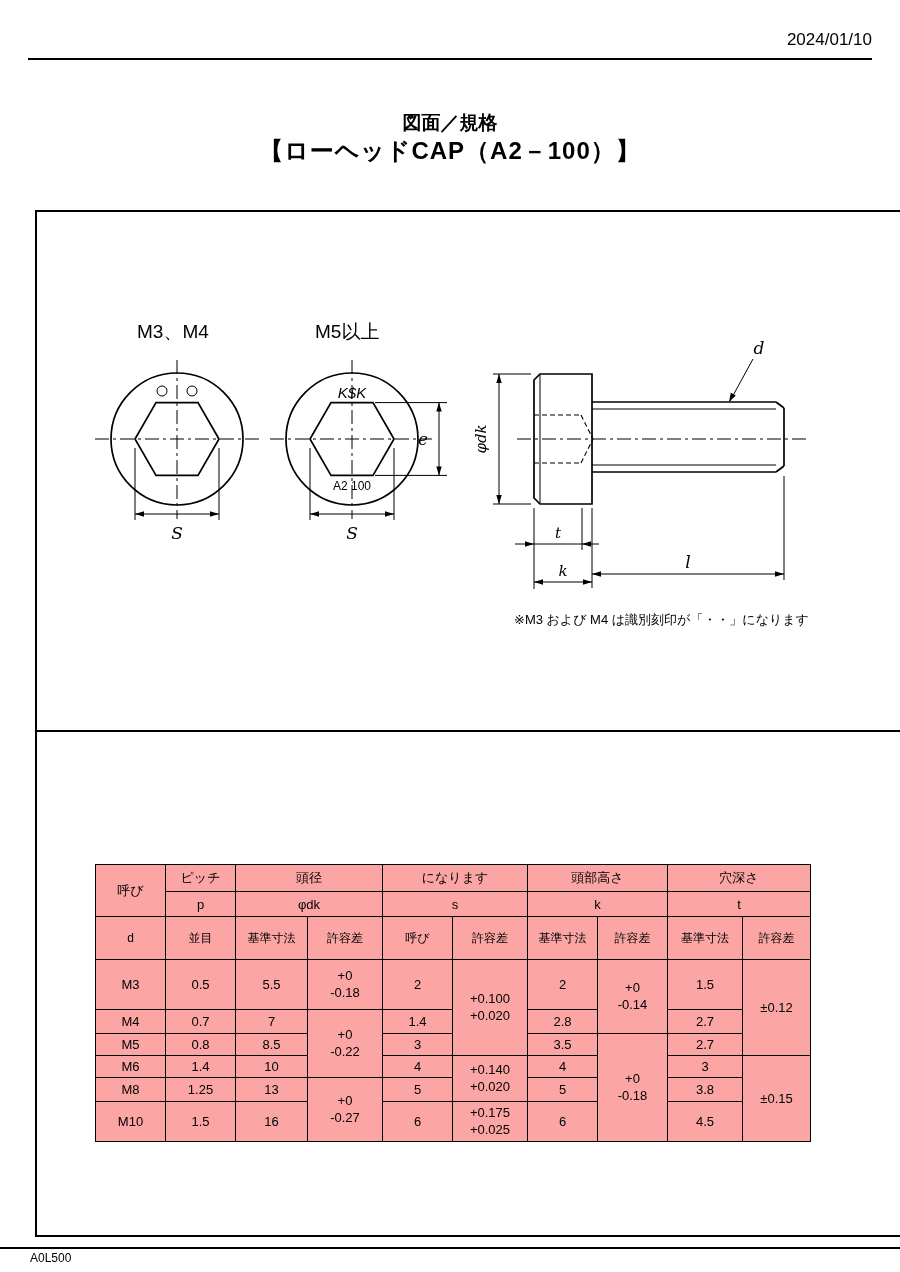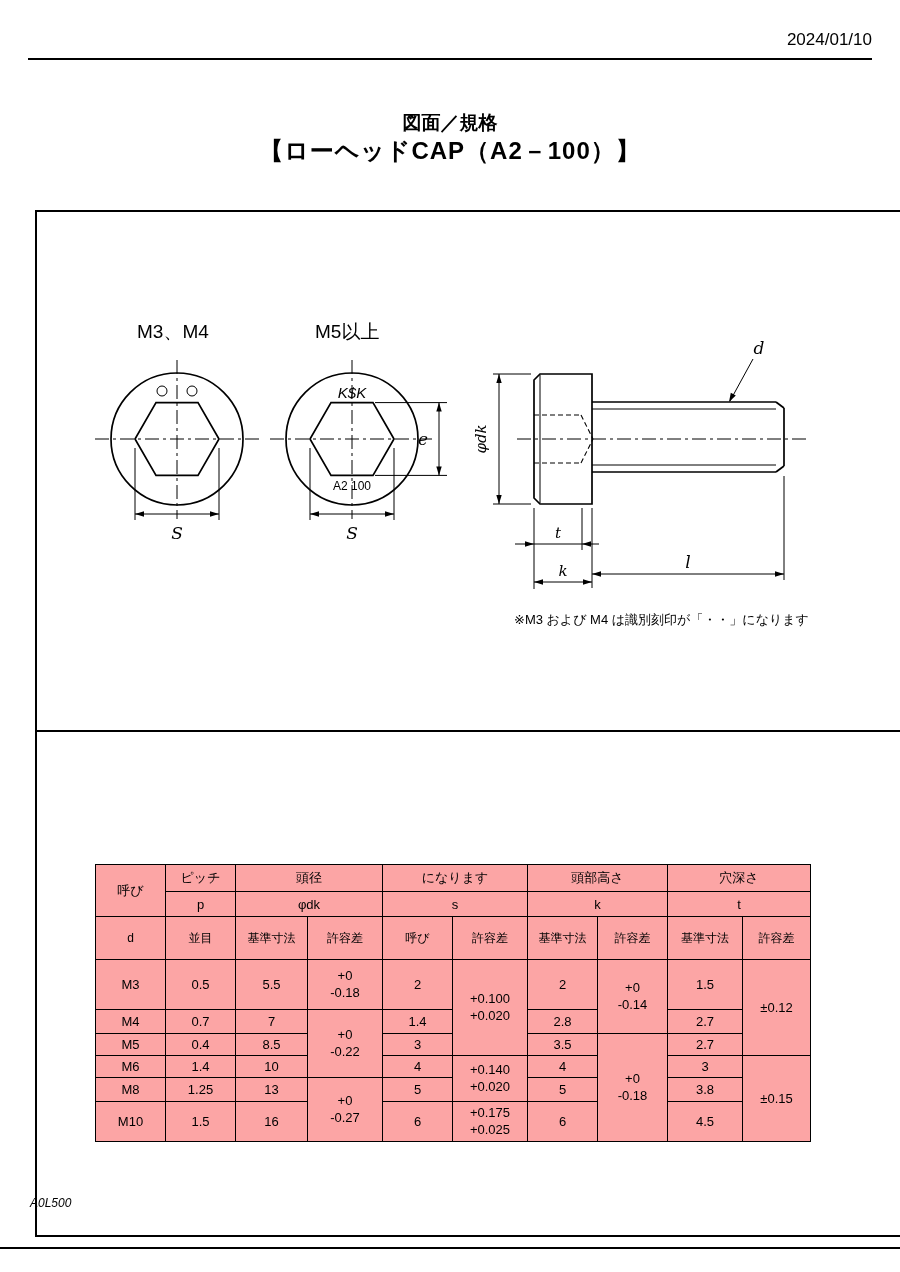--- a/index.html
+++ b/index.html
@@ -29,21 +29,21 @@
   .mark { font-size:15px; font-style:italic; }
   .mark2 { font-size:12px; }
   .note { font-size:13px; }
 
   table.spec { position:absolute; left:58px; top:652px; border-collapse:collapse; table-layout:fixed; font-size:13px; background:#fca5a5; }
   .spec td { border:1px solid #000; text-align:center; vertical-align:middle; padding:0 2px; }
   .spec .h3row td { font-size:12px; }
   .spec .pre { white-space:pre-line; line-height:1.3; }
 
   .bottom-rule { position:absolute; top:1247px; left:0; right:0; border-top:2px solid #000; }
-  .form-code { position:absolute; top:1196px; left:30px; font-size:12px;font-style:italic; }
+  .form-code { position:absolute; top:1251px; left:30px; font-size:12px; }
 </style>
 </head>
 <body>
 
 <div class="page">
 
   <div class="date">2024/01/10</div>
   <div class="top-rule"></div>
 
   <div class="title1">図面／規格</div>
@@ -208,21 +208,21 @@
           <td>0.7</td>
           <td>7</td>
           <td class="pre" rowspan="3">+0
 -0.22</td>
           <td>1.4</td>
           <td>2.8</td>
           <td>2.7</td>
         </tr>
         <tr style="height:22px">
           <td>M5</td>
-          <td>0.4</td>
+          <td>0.8</td>
           <td>8.5</td>
           <td>3</td>
           <td>3.5</td>
           <td class="pre" rowspan="4">+0
 -0.18</td>
           <td>2.7</td>
         </tr>
         <tr style="height:22px">
           <td>M6</td>
           <td>1.4</td>

